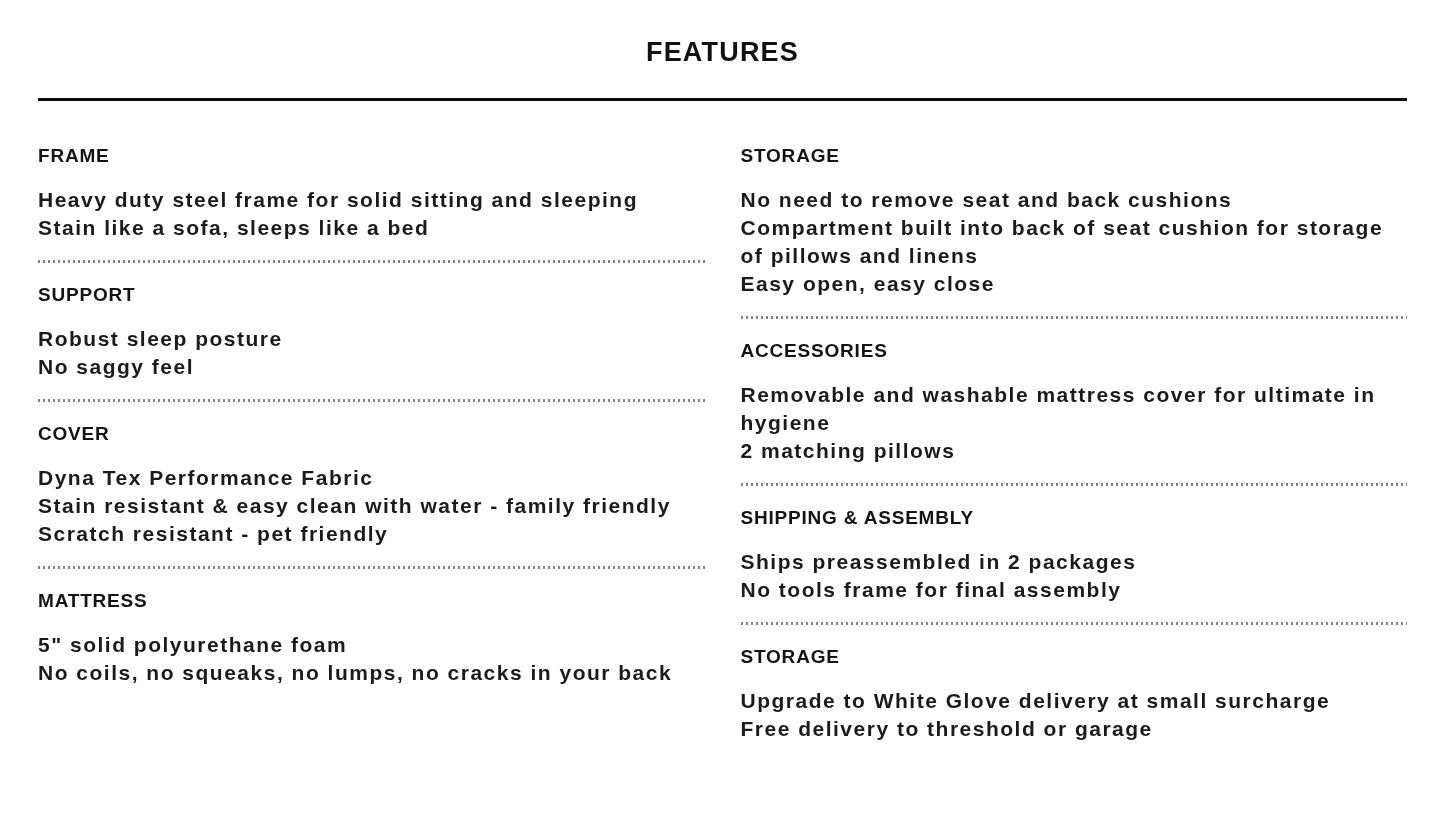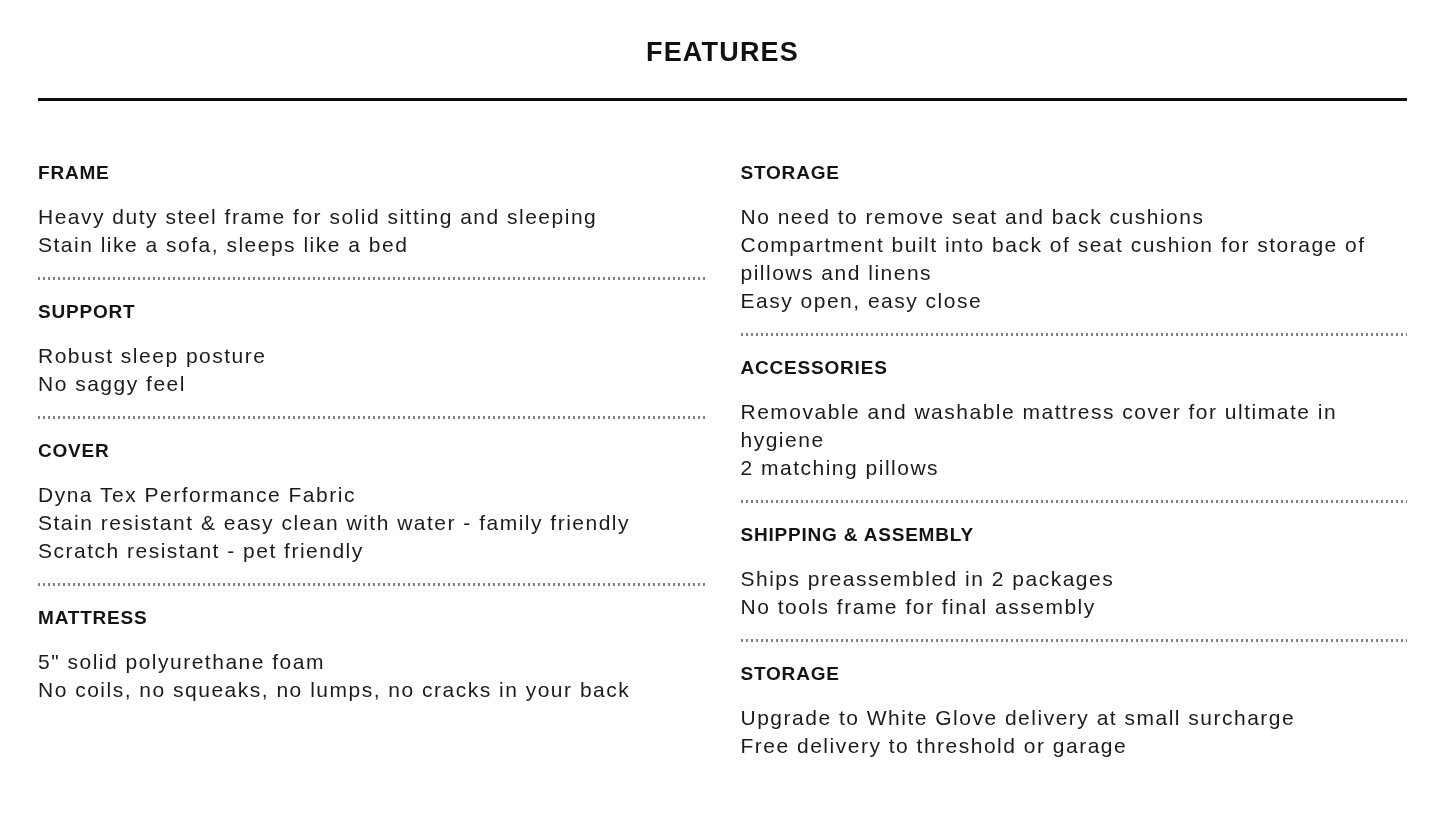--- a/index.html
+++ b/index.html
@@ -26,42 +26,42 @@
   }
   .title-rule {
     height: 3px;
     background: #0d0d0d;
     margin-top: 29px;
     border: none;
   }
   .columns {
     display: flex;
     gap: 36px;
-    margin-top: 60px;
+    margin-top: 43px;
   }
   .column {
     flex: 1 1 0;
     min-width: 0;
   }
   .section-heading {
     font-size: 19px;
     line-height: 24px;
     font-weight: 700;
     letter-spacing: 0.8px;
     color: #141414;
     margin: 0 0 18px 0;
   }
   .section-body {
     margin: 0;
   }
   .feature-line {
     font-size: 21px;
     line-height: 28px;
     letter-spacing: 1.5px;
-    font-weight: 400;
+    font-weight: 700;
     color: #1b1b1b;
   }
   .dotted-sep {
     height: 3px;
     margin: 18px 0 20px 0;
     background-image: repeating-linear-gradient(90deg, #828282 0 2px, transparent 2px 5px);
   }
 </style>
 </head>
 <body>

